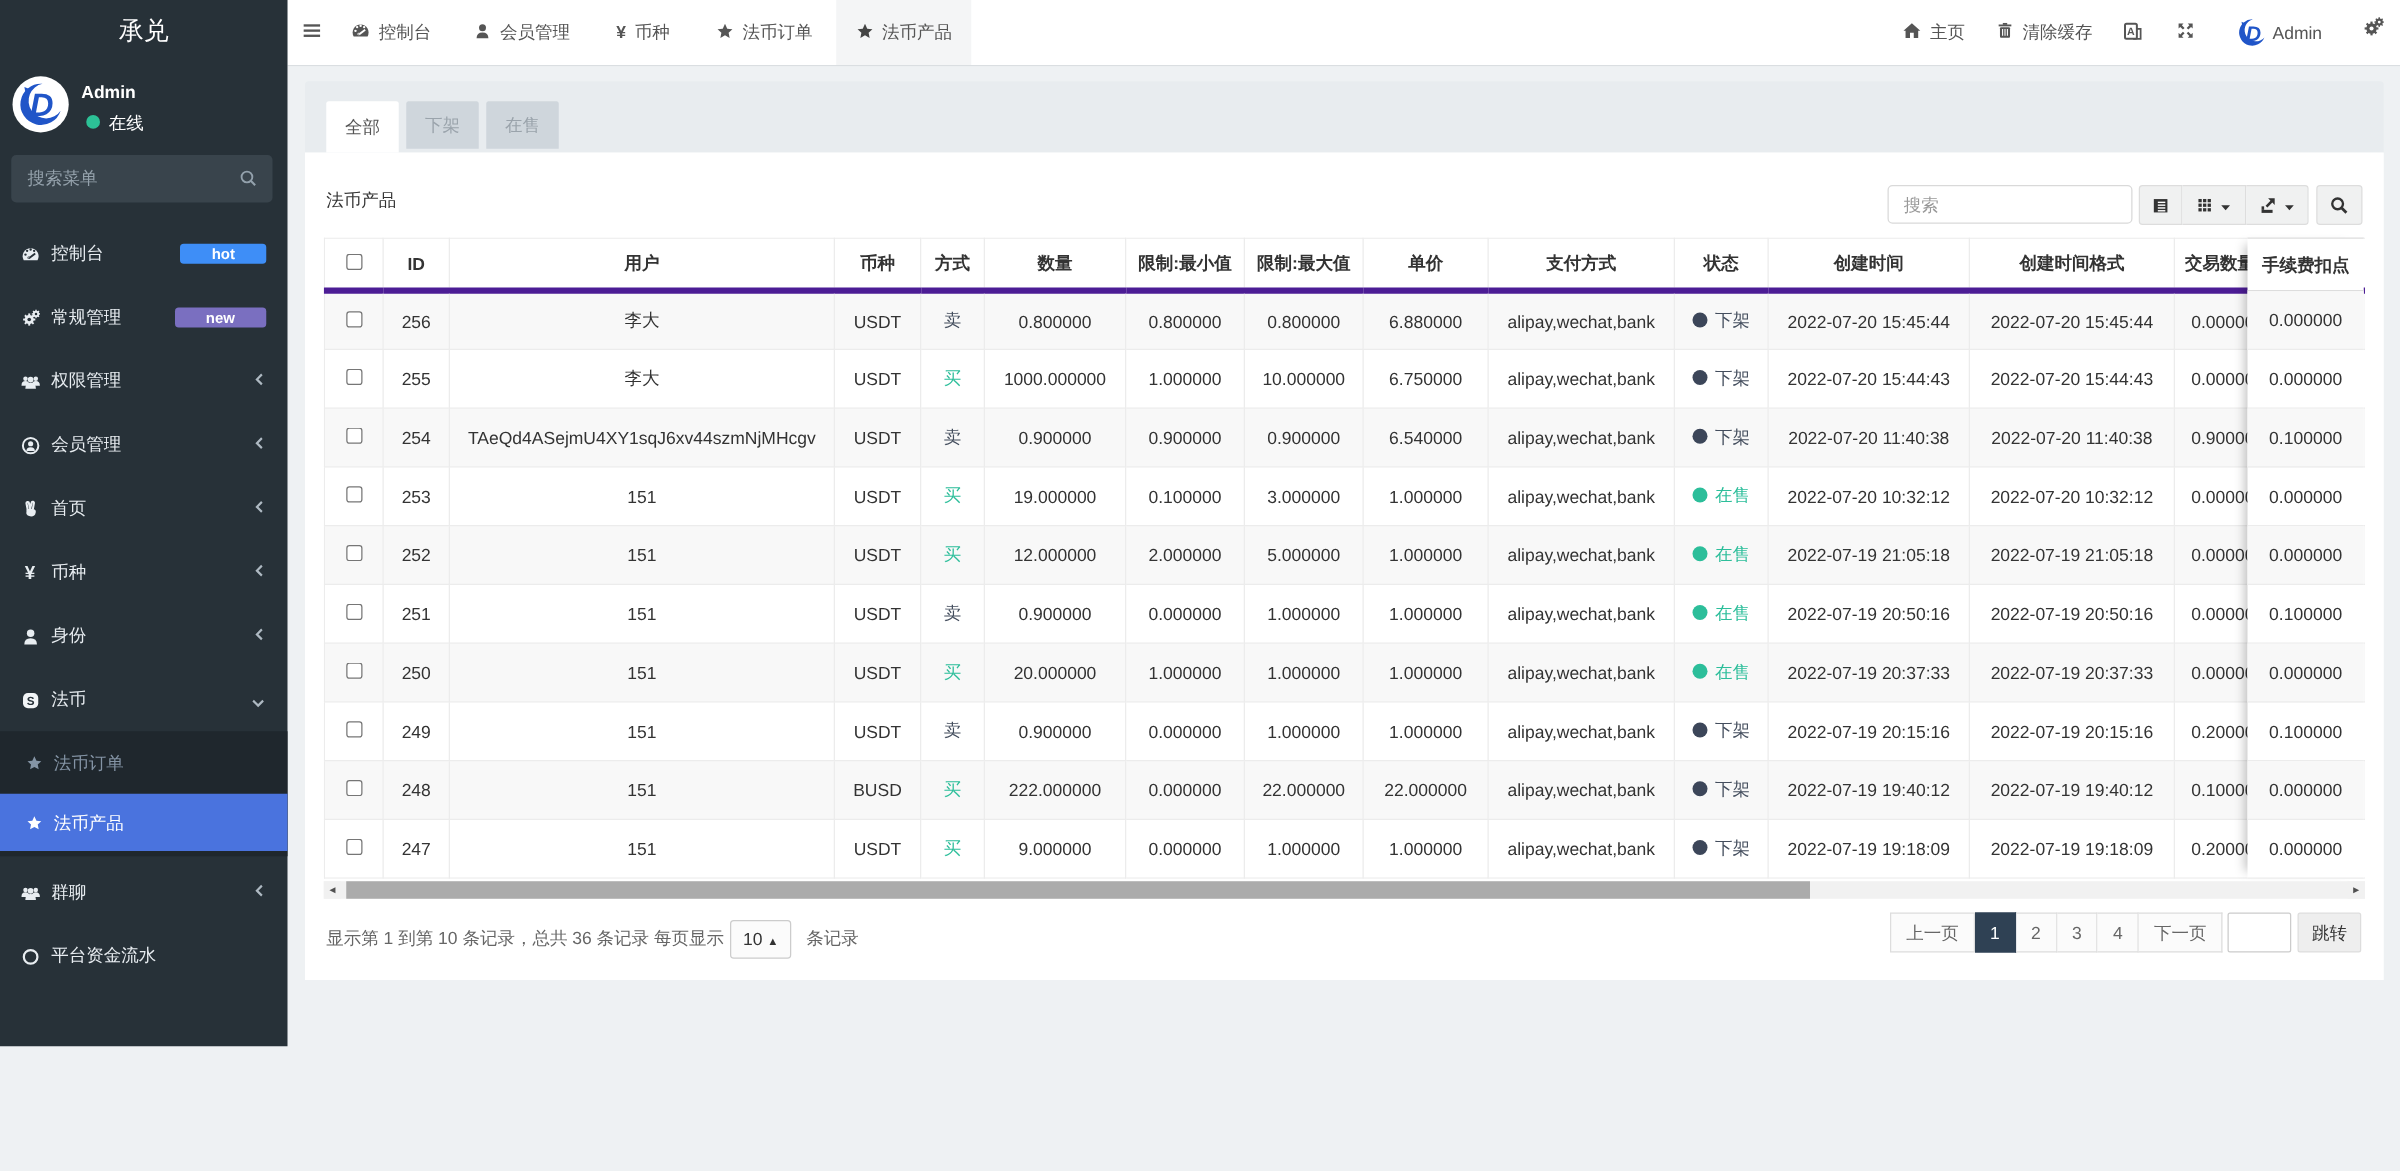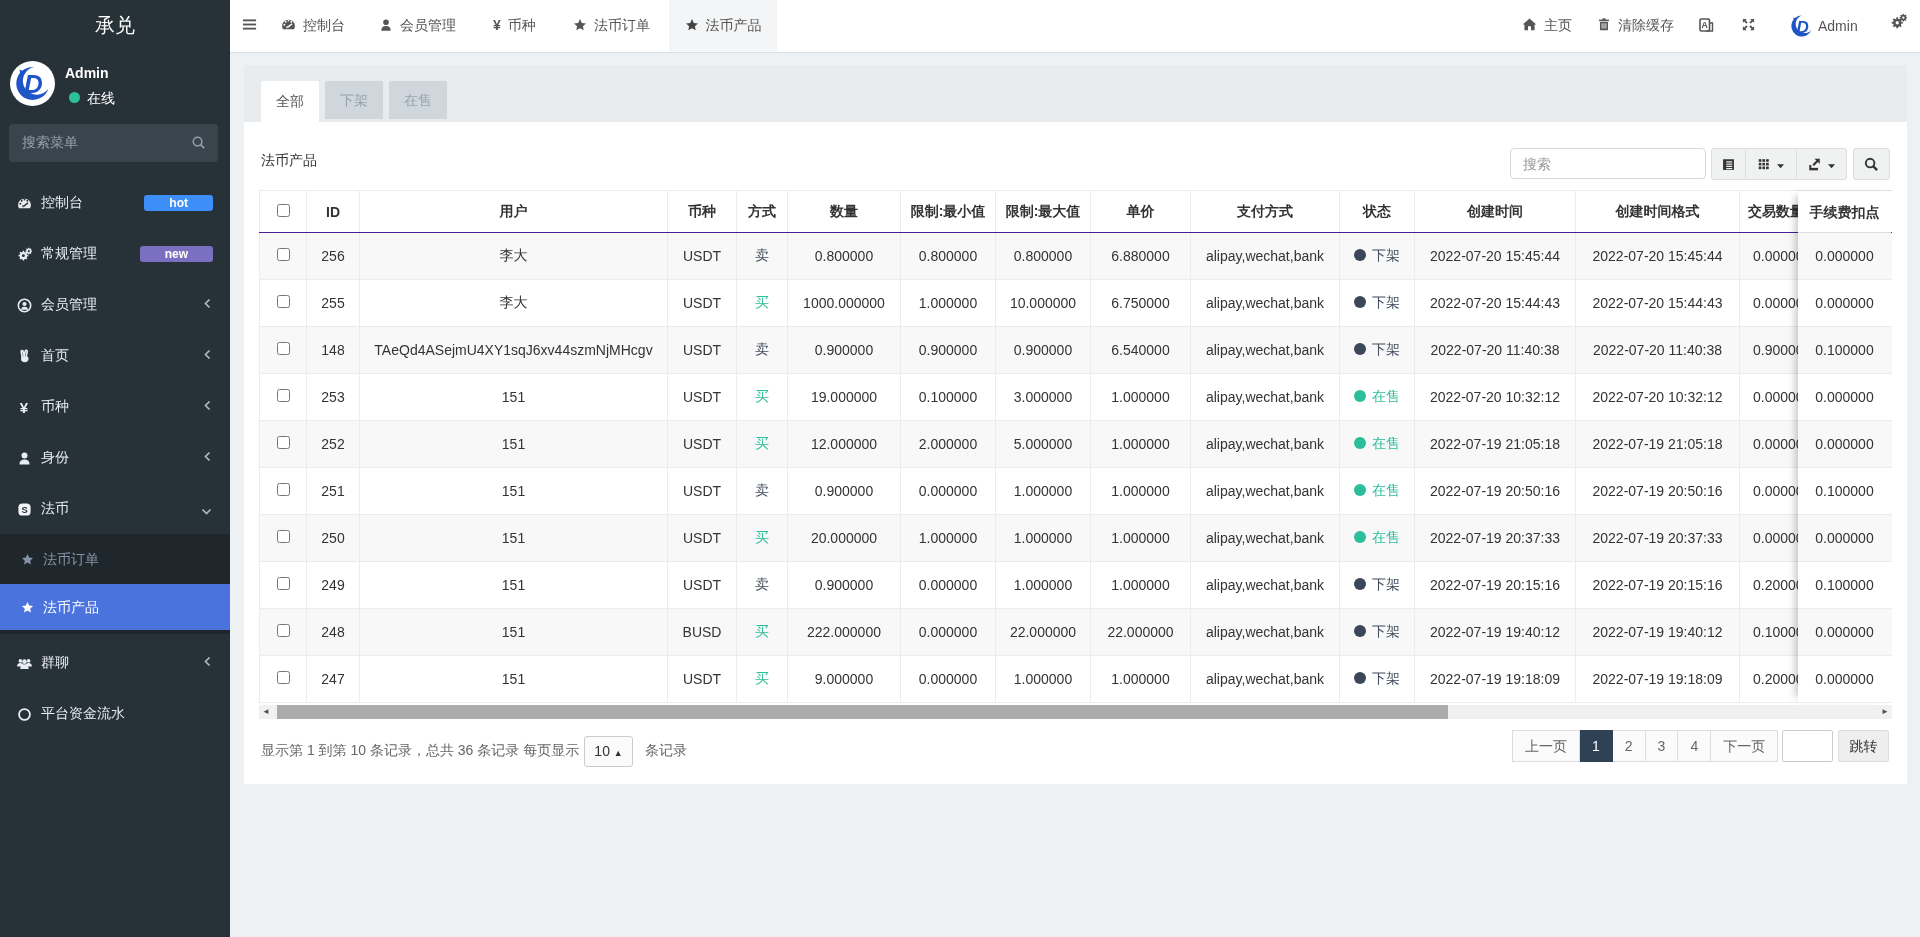--- a/index.html
+++ b/index.html
@@ -1,18 +1,18 @@
 <!DOCTYPE html>
 <html><head>
 <meta charset="utf-8">
 <style>
 * { margin:0; padding:0; box-sizing:border-box; }
 html,body { width:1920px; height:937px; overflow:hidden; }
 body { font-family:"Liberation Sans",sans-serif; font-size:14px; background:#eef1f3; position:relative; }
-#sidebar { position:absolute; left:0; top:0; width:230px; height:937px; background:#273138; color:#e8edf1; z-index:5; }
+#sidebar { position:absolute; left:0; top:0; width:230px; height:837px; background:#273138; color:#e8edf1; z-index:5; }
 #sb-title { height:50px; line-height:50px; text-align:center; font-size:20px; color:#fff; }
 #sb-user { position:absolute; left:0; top:50px; width:230px; height:68px; }
 #sb-avatar { position:absolute; left:10px; top:11px; width:45px; height:45px; border-radius:50%; background:#fff; overflow:hidden; }
 #sb-name { position:absolute; left:65px; top:15px; font-weight:bold; font-size:14px; color:#fff; }
 #sb-online { position:absolute; left:69px; top:40px; font-size:14px; color:#fff; }
 #sb-online .dot { display:inline-block; width:11px; height:11px; border-radius:50%; background:#2cc196; margin-right:7px; }
 #sb-search { position:absolute; left:9px; top:124px; width:209px; height:38px; background:#39444c; border-radius:4px; }
 #sb-search .ph { position:absolute; left:13px; top:10px; color:#94a1ab; font-size:14px; }
 #sb-search svg { position:absolute; right:12px; top:11px; }
 #sb-menu { position:absolute; left:0; top:177px; width:230px; }
@@ -39,21 +39,21 @@
 #tbl-title { position:absolute; left:17px; top:30px; font-size:14px; color:#333; }
 #srch { position:absolute; left:1266px; top:26px; width:196px; height:31px; border:1px solid #d9d9d9; border-radius:4px; background:#fff; }
 #srch .ph { position:absolute; left:12px; top:7px; color:#999; }
 .btngrp { position:absolute; left:1467px; top:26px; height:32px; display:flex; }
 .btn { height:32px; border:1px solid #ddd; background:#f0f1f1; display:flex; align-items:center; justify-content:center; }
 .btn + .btn { border-left:none; }
 #sbtn { position:absolute; left:1609px; top:26px; width:37px; height:32px; border:1px solid #ddd; background:#f0f1f1; border-radius:3px; display:flex; align-items:center; justify-content:center; }
 #twrap { position:absolute; left:15px; top:68px; width:1633px; height:513px; overflow:hidden; }
 table { border-collapse:collapse; table-layout:fixed; width:1725px; border-top:1px solid #ddd; }
 th,td { border:1px solid #ececec; font-size:14px; color:#333; text-align:center; overflow:hidden; white-space:nowrap; }
-th { height:42px; font-weight:bold; border-bottom:1px solid #4c1d95; }
+th { height:42px; font-weight:bold; border-bottom:5px solid #4c1d95; }
 td { height:47px; }
 tr.odd td { background:#f8f8f8; }
 .teal { color:#2cbe9a; }
 .slate { color:#434d5d; }
 td .dot { display:inline-block; width:12px; height:12px; border-radius:50%; vertical-align:-1px; margin-right:6px; }
 td.lft, th.lft { text-align:left; }
 input[type=checkbox] { width:13px; height:13px; }
 #fixcol { position:absolute; left:1554px; top:68px; width:93px; height:513px; background:#fff; box-shadow:-8px 0 8px -6px rgba(0,0,0,0.25); }
 #fixcol .fh { height:43px; line-height:43px; border-top:1px solid #ddd; border-bottom:1px solid #ddd; font-weight:bold; text-align:center; font-size:14px; color:#333; }
 #fixcol .fc { height:47px; line-height:46px; text-align:center; font-size:14px; color:#333; border-bottom:1px solid #ececec; }
@@ -116,20 +116,30 @@
             <rect x="12.02" y="0.80" width="1.15" height="1.62" fill="#e8edf1" transform="rotate(0 12.6 4.4)"></rect>
             <rect x="12.02" y="0.80" width="1.15" height="1.62" fill="#e8edf1" transform="rotate(45 12.6 4.4)"></rect>
             <rect x="12.02" y="0.80" width="1.15" height="1.62" fill="#e8edf1" transform="rotate(90 12.6 4.4)"></rect>
             <rect x="12.02" y="0.80" width="1.15" height="1.62" fill="#e8edf1" transform="rotate(135 12.6 4.4)"></rect>
             <rect x="12.02" y="0.80" width="1.15" height="1.62" fill="#e8edf1" transform="rotate(180 12.6 4.4)"></rect>
             <rect x="12.02" y="0.80" width="1.15" height="1.62" fill="#e8edf1" transform="rotate(225 12.6 4.4)"></rect>
             <rect x="12.02" y="0.80" width="1.15" height="1.62" fill="#e8edf1" transform="rotate(270 12.6 4.4)"></rect>
             <rect x="12.02" y="0.80" width="1.15" height="1.62" fill="#e8edf1" transform="rotate(315 12.6 4.4)"></rect>
             <circle cx="12.6" cy="4.4" r="1.08" fill="#273138"></circle>
           </svg></span>常规管理<span class="badge new">new</span></div>
+      <div class="mi"><span class="ic"><svg width="15" height="15" viewBox="0 0 16 16">
+            <circle cx="3.6" cy="5.239999999999999" r="1.92" fill="#e8edf1"></circle>
+            <path d="M0.07999999999999963 11.32 q0-3.968 3.5200000000000005-3.968 q3.5200000000000005 0 3.5200000000000005 3.968 z" fill="#e8edf1"></path>
+            <circle cx="12.4" cy="5.239999999999999" r="1.92" fill="#e8edf1"></circle>
+            <path d="M8.879999999999999 11.32 q0-3.968 3.5200000000000005-3.968 q3.5200000000000005 0 3.5200000000000005 3.968 z" fill="#e8edf1"></path>
+            <circle cx="8" cy="6.020000000000001" r="2.4599999999999995" fill="#e8edf1"></circle>
+            <path d="M3.49 13.81 q0-5.084 4.51-5.084 q4.51 0 4.51 5.084 z" fill="#e8edf1"></path>
+          </svg></span>权限管理<span class="chev"><svg width="9" height="11" viewBox="0 0 9 11">
+            <path d="M6.5 1.5 L2.5 5.5 6.5 9.5" fill="none" stroke="#aeb9c2" stroke-width="1.7"></path>
+          </svg></span></div>
       <div class="mi"><span class="ic"><svg width="15" height="15" viewBox="0 0 16 16">
             <circle cx="8" cy="8" r="6.6" fill="none" stroke="#e8edf1" stroke-width="1.7"></circle>
             <circle cx="8" cy="6.4" r="2.2" fill="#e8edf1"></circle>
             <path d="M4.4 12.6 q0-3.2 3.6-3.2 q3.6 0 3.6 3.2 z" fill="#e8edf1"></path>
           </svg></span>会员管理<span class="chev"><svg width="9" height="11" viewBox="0 0 9 11">
             <path d="M6.5 1.5 L2.5 5.5 6.5 9.5" fill="none" stroke="#aeb9c2" stroke-width="1.7"></path>
           </svg></span></div>
       <div class="mi"><span class="ic"><svg width="15" height="15" viewBox="0 0 16 16">
             <path d="M5.6 8.8 L4.5 3 a1 1 0 0 1 2-.45 L7.6 7.4 8.8 2.3 a1 1 0 0 1 2 .4 L9.9 7.8" fill="none" stroke="#e8edf1" stroke-width="1.8" stroke-linecap="round"></path>
             <path d="M4.6 8 q3.4-1.2 6.8.2 q1.4.7.9 2.6 q-.6 3.2-3.9 3.2 q-3.6 0-4.1-2.6 z" fill="#e8edf1"></path>
@@ -366,21 +376,21 @@
             <td>10.000000</td>
             <td>6.750000</td>
             <td>alipay,wechat,bank</td>
             <td><span class="dot" style="background:#3c4659;"></span><span class="slate">下架</span></td>
             <td>2022-07-20 15:44:43</td>
             <td>2022-07-20 15:44:43</td>
             <td class="lft" style="padding-left:13px;">0.000000</td>
           </tr>
           <tr class="odd">
             <td><input type="checkbox" style=""></td>
-            <td>148</td>
+            <td>254</td>
             <td>TAeQd4ASejmU4XY1sqJ6xv44szmNjMHcgv</td>
             <td>USDT</td>
             <td class="slate">卖</td>
             <td>0.900000</td>
             <td>0.900000</td>
             <td>0.900000</td>
             <td>6.540000</td>
             <td>alipay,wechat,bank</td>
             <td><span class="dot" style="background:#3c4659;"></span><span class="slate">下架</span></td>
             <td>2022-07-20 11:40:38</td>

